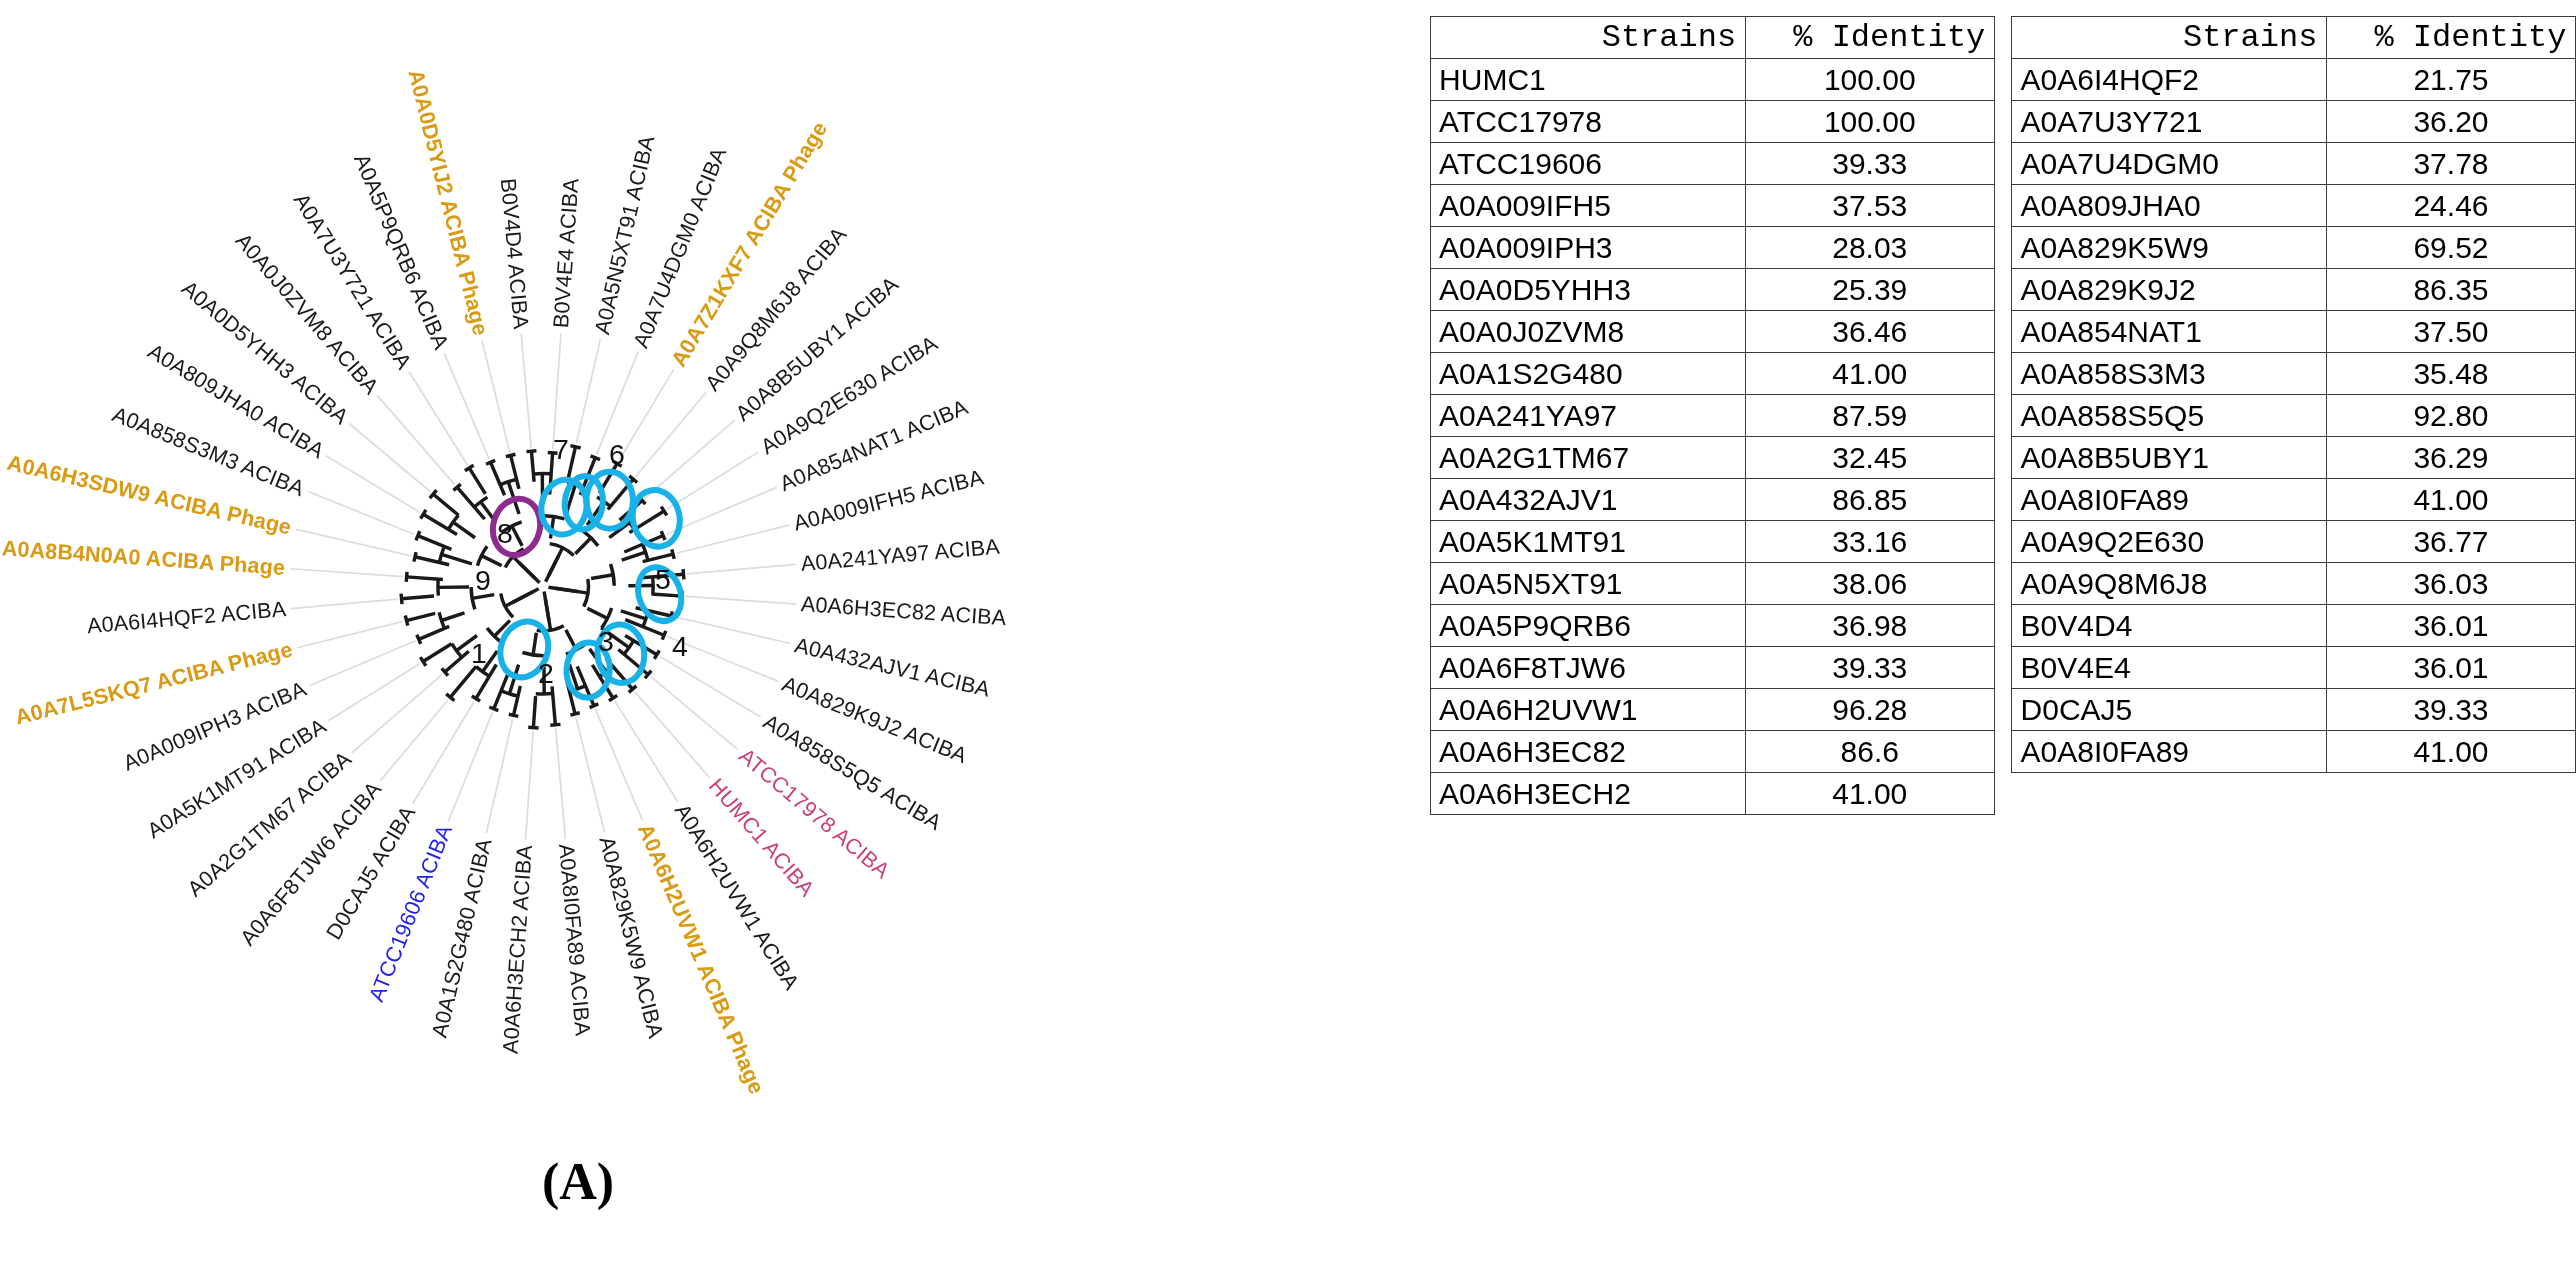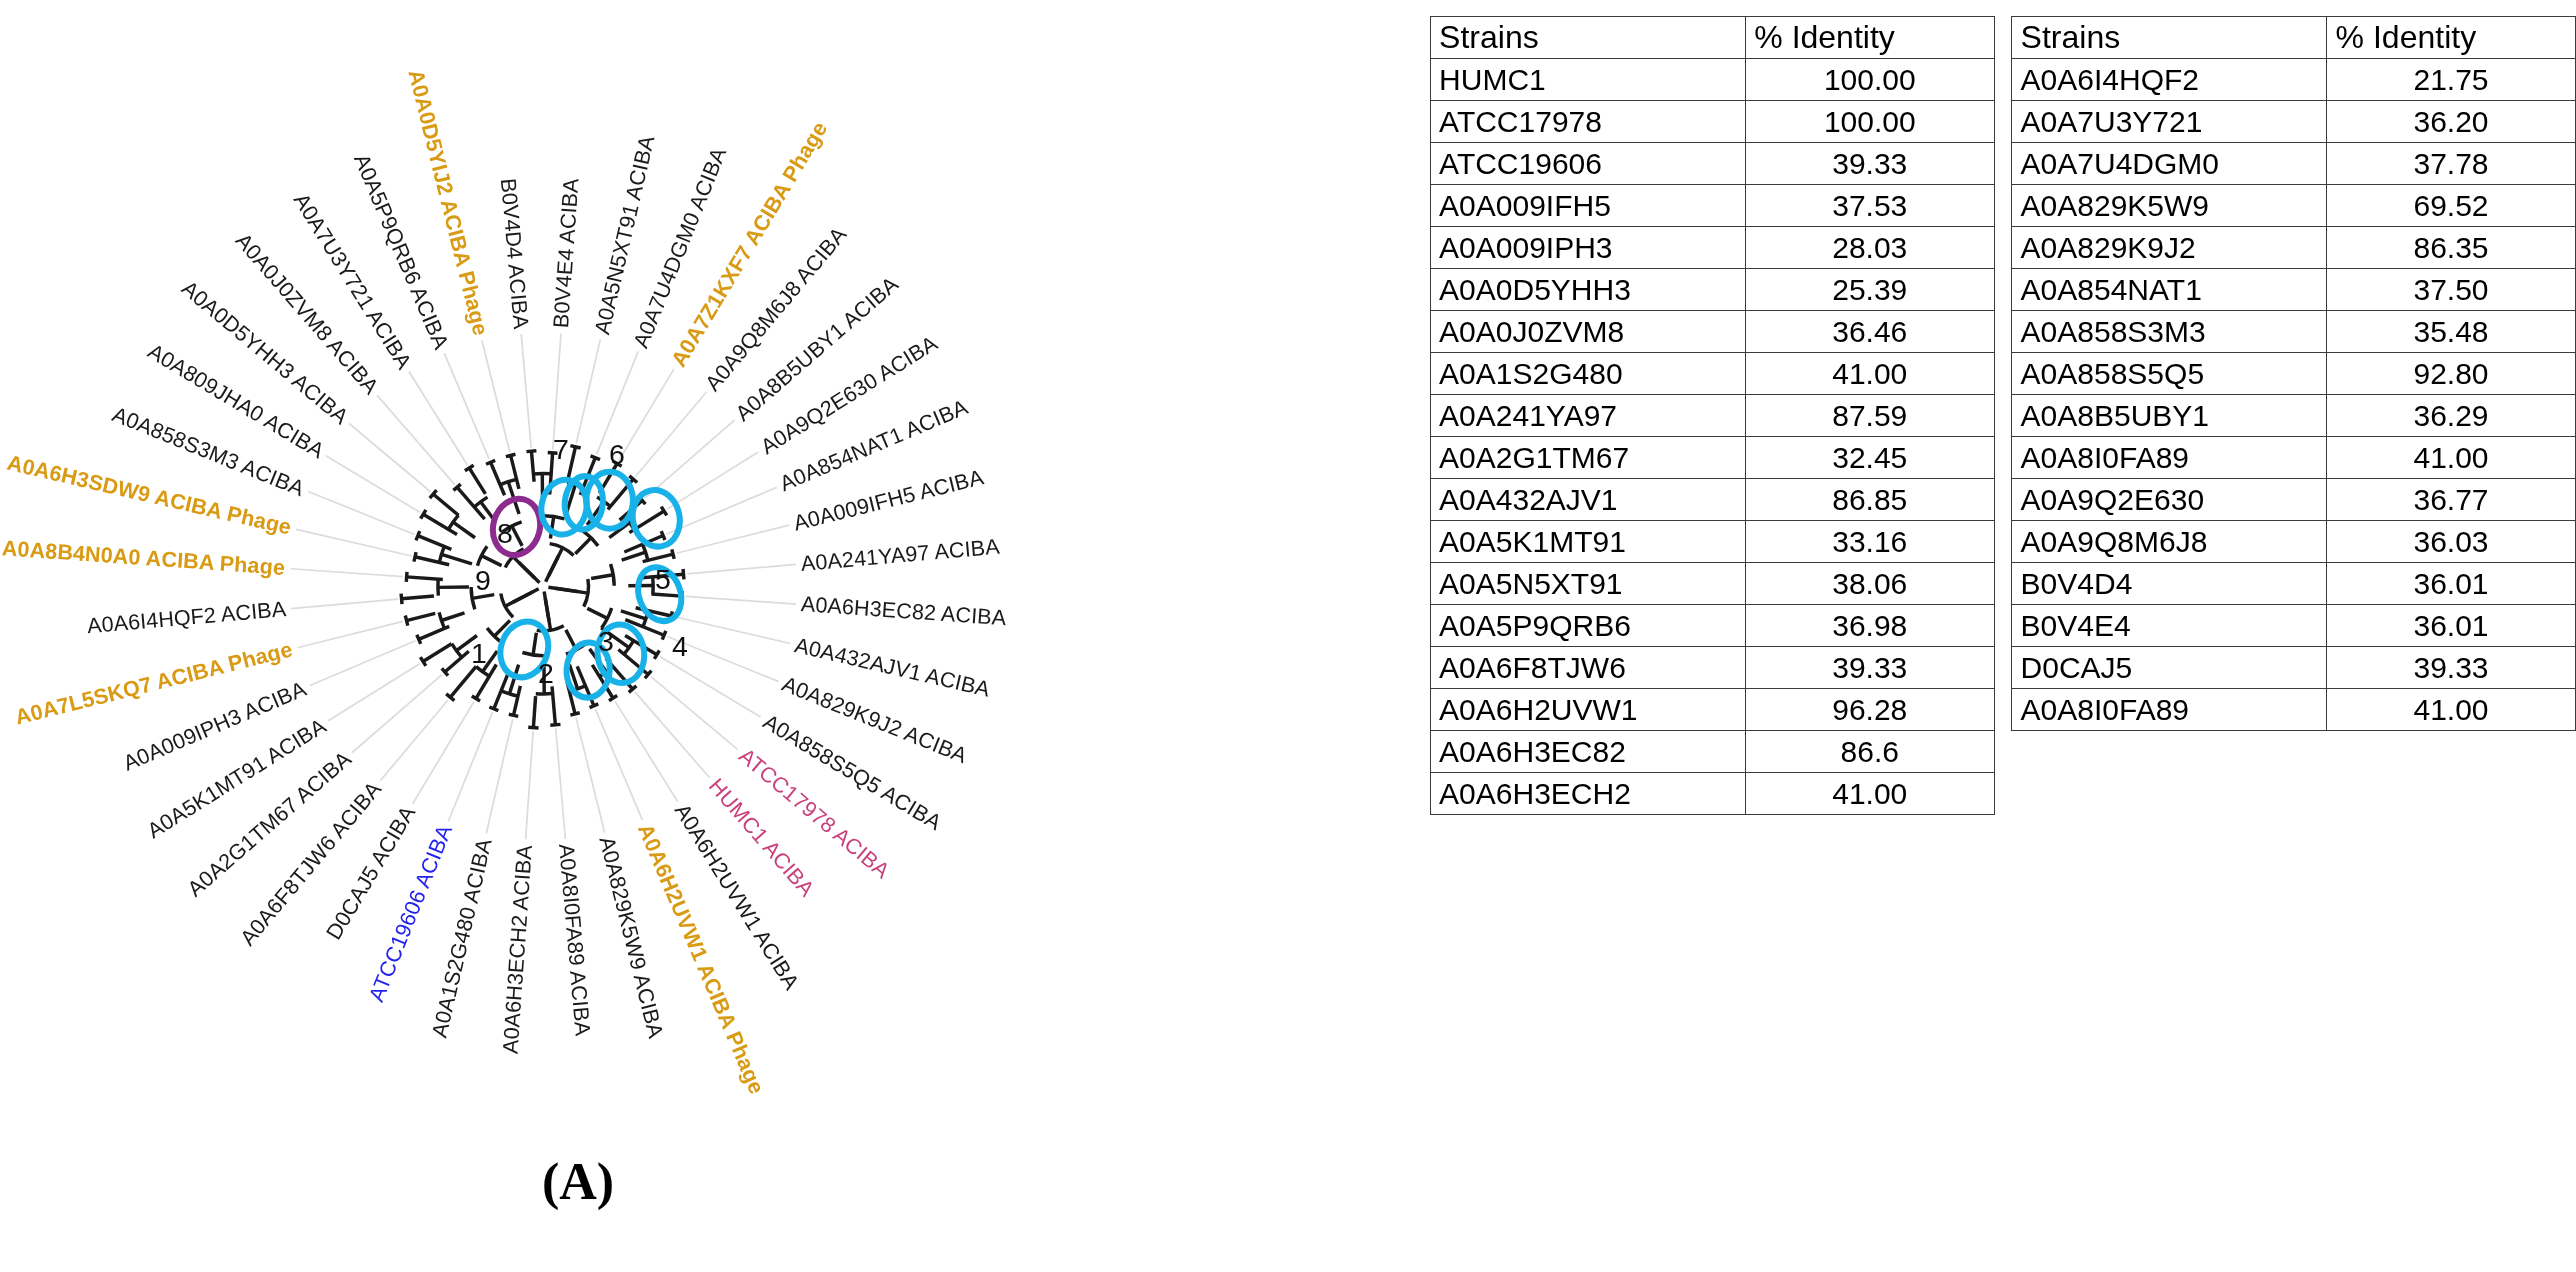--- a/index.html
+++ b/index.html
@@ -55,23 +55,24 @@
     table-layout:fixed;
   }
   table.idtbl th,table.idtbl td{
     border:1.7px solid #3a3a3a;
     height:41px;
     padding:0 8.6px;
     font-weight:400;
     line-height:41px;
   }
   table.idtbl th{
-    text-align:left;
+    text-align:right;
     font-weight:400;
     font-size:32px;
+    font-family:Liberation Mono, monospace;
   }
   table.idtbl td.strain{text-align:left;width:297px;margin-left:21px;}
   table.idtbl td.ident{text-align:center;width:231px;margin-top:9px;}
   table.idtbl th.strain-h{width:297px;}
   table.idtbl th.ident-h{width:231px;}
 </style>
 </head>
 <body>
 
 <div id="figure">
@@ -456,20 +457,24 @@
             </tr>
             <tr>
               <td class="strain">A0A7U3Y721</td>
               <td class="ident">36.20</td>
             </tr>
             <tr>
               <td class="strain">A0A7U4DGM0</td>
               <td class="ident">37.78</td>
             </tr>
             <tr>
+              <td class="strain">A0A809JHA0</td>
+              <td class="ident">24.46</td>
+            </tr>
+            <tr>
               <td class="strain">A0A829K5W9</td>
               <td class="ident">69.52</td>
             </tr>
             <tr>
               <td class="strain">A0A829K9J2</td>
               <td class="ident">86.35</td>
             </tr>
             <tr>
               <td class="strain">A0A854NAT1</td>
               <td class="ident">37.50</td>

